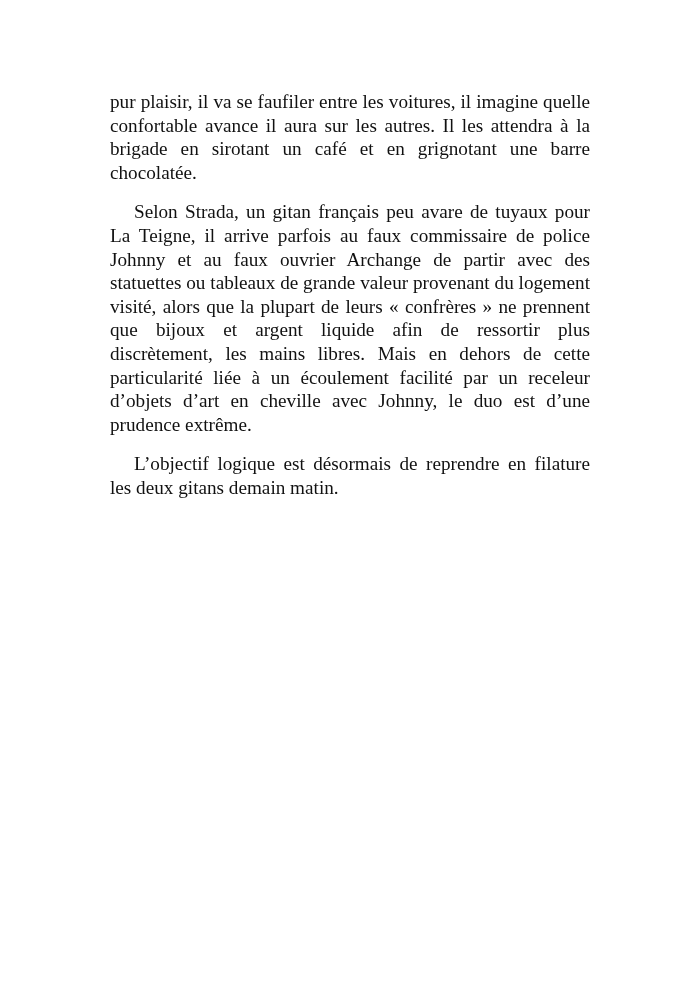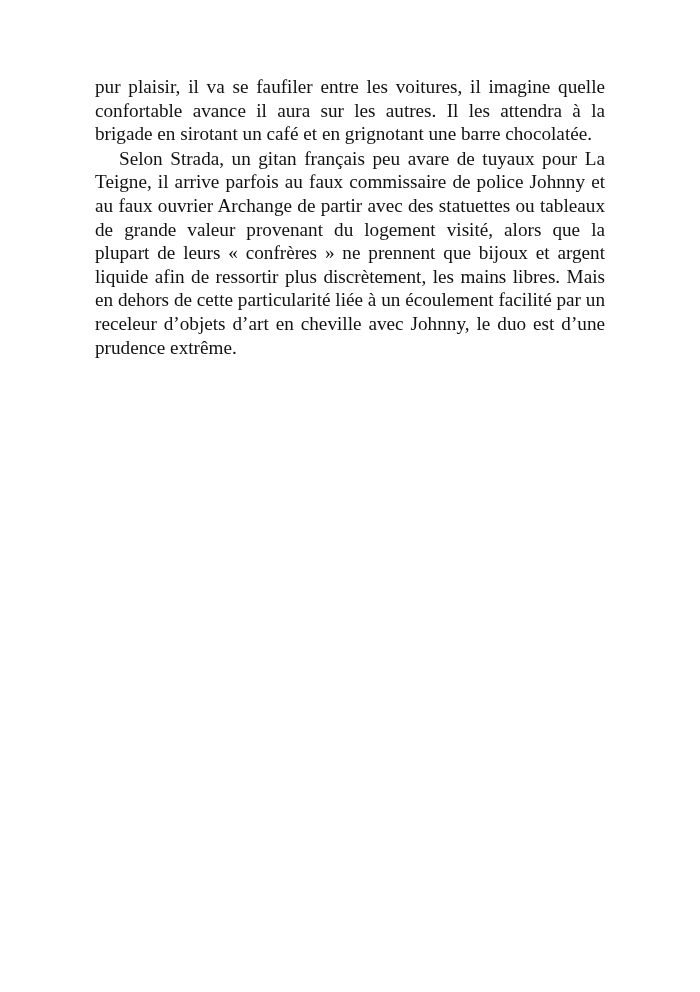--- a/index.html
+++ b/index.html
@@ -18,27 +18,28 @@
       left: 94px;
       top: 74px;
       width: 512px;
       font-family: "Liberation Serif", "DejaVu Serif", serif;
       font-size: 19.2px;
       line-height: 23.6px;
       color: #111111;
       text-align: justify;
     }
     .para {
-      margin: 1px;
+      margin: 16px;
       padding: 0;
       text-indent: 0;
     }
     .para.indent {
       text-indent: 24px;
     }
   </style>
 </head>
 <body>
 
 <div class="page">
   <p class="para">pur plaisir, il va se faufiler entre les voitures, il imagine quelle confortable avance il aura sur les autres. Il les attendra à la brigade en sirotant un café et en grignotant une barre chocolatée.</p>
   <p class="para indent">Selon Strada, un gitan français peu avare de tuyaux pour La Teigne, il arrive parfois au faux commissaire de police Johnny et au faux ouvrier Archange de partir avec des statuettes ou tableaux de grande valeur provenant du logement visité, alors que la plupart de leurs « confrères » ne prennent que bijoux et argent liquide afin de ressortir plus discrètement, les mains libres. Mais en dehors de cette particularité liée à un écoulement facilité par un receleur d’objets d’art en cheville avec Johnny, le duo est d’une prudence extrême.</p>
+  <p class="para indent">L’objectif logique est désormais de reprendre en filature les deux gitans demain matin.</p>
 </div>
 
 </body></html>

